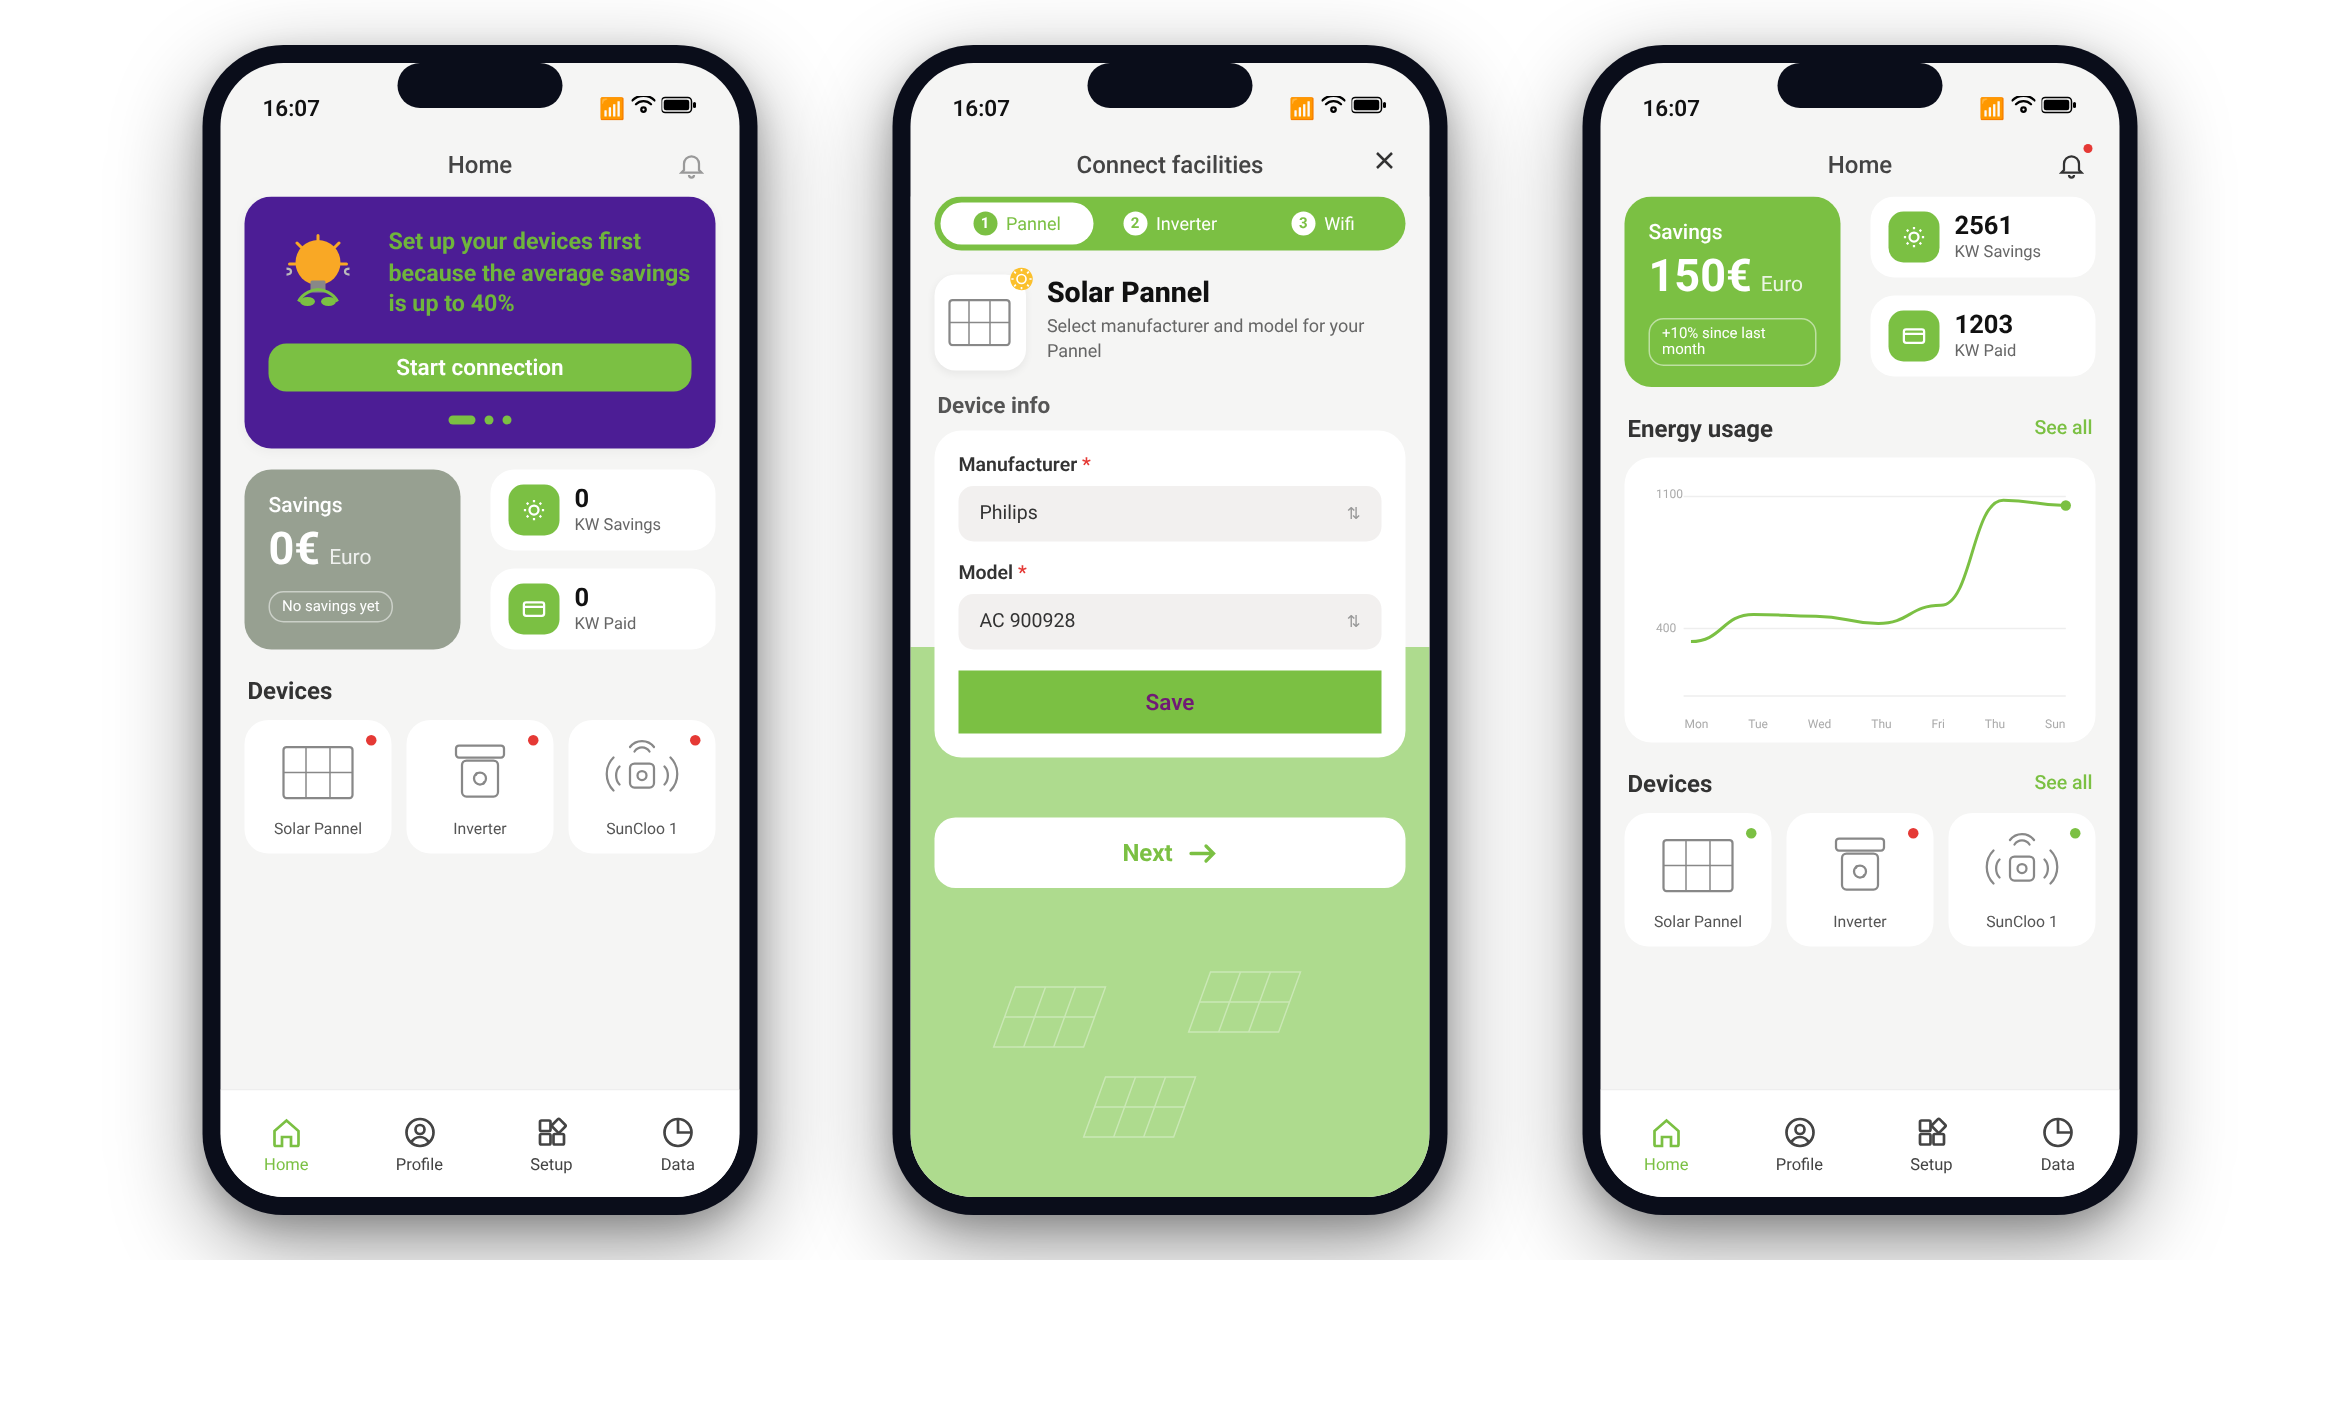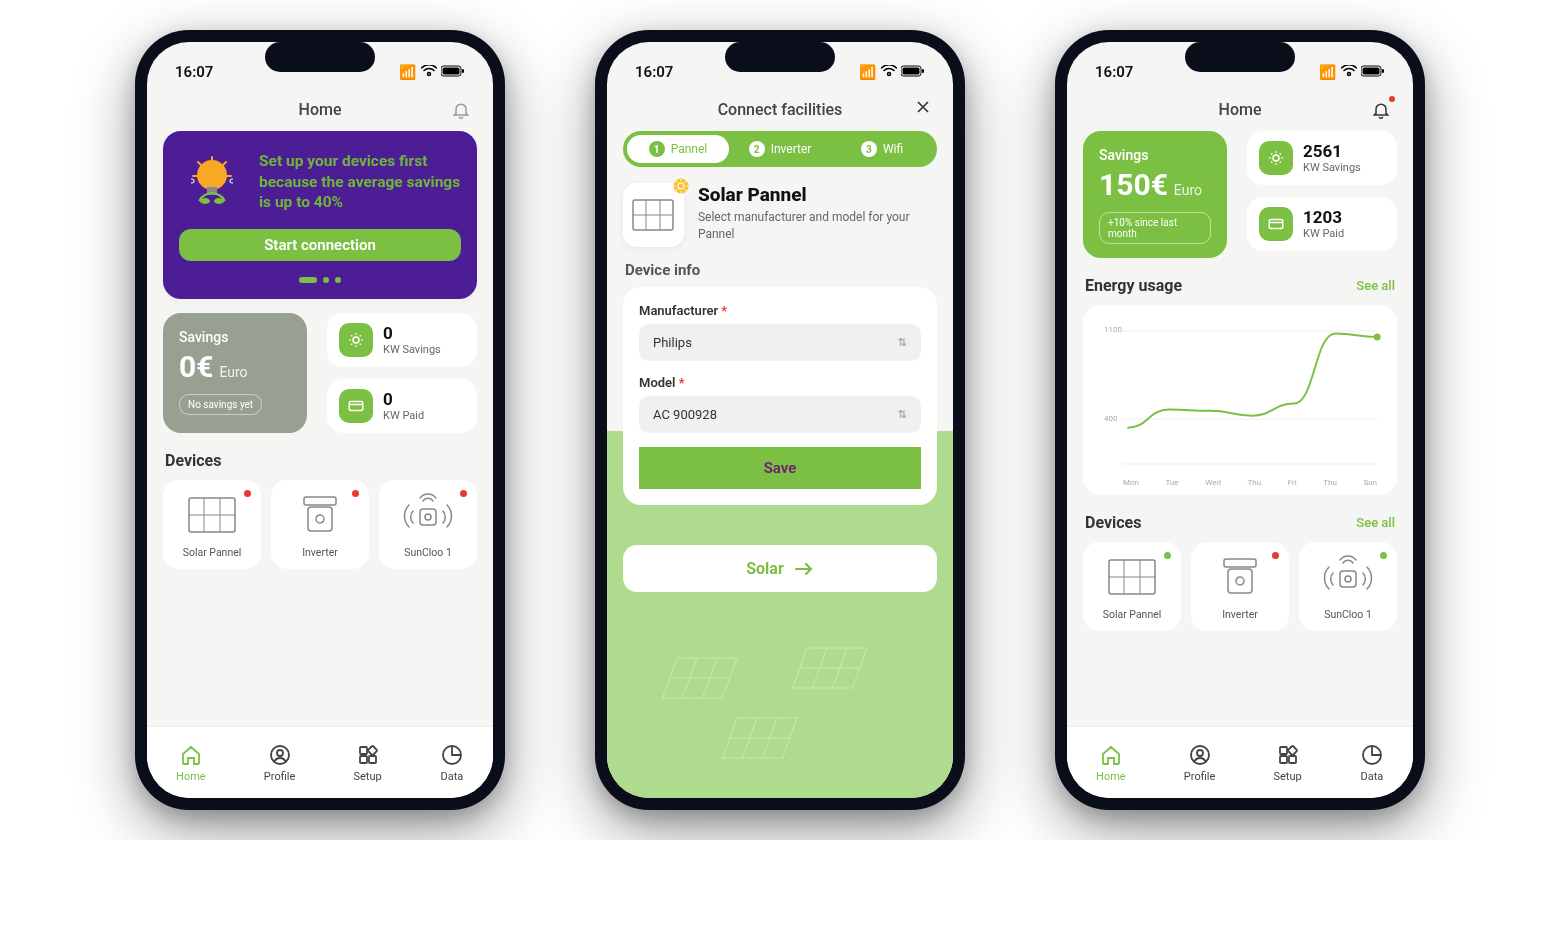--- a/index.html
+++ b/index.html
@@ -461,21 +461,21 @@
         <div class="form-label">
           <span>Model</span> <span class="req">*</span>
         </div>
         <div class="select-field">
           <span>AC 900928</span>
           <span style="color:#999;font-size:11px;">⇅</span>
         </div>
         <div class="save-btn">Save</div>
       </div>
       <div class="next-btn">
-        <span>Solar</span>
+        <span>Next</span>
         <svg width="20" height="16" viewBox="0 0 20 16" fill="none" stroke="#7bc043" stroke-width="2.2" stroke-linecap="round">
             <path d="M2 8h15M12 3l5 5-5 5"></path>
           </svg>
       </div>
       <svg class="panel-pattern-svg" viewBox="0 0 320 160">
         <g fill="none" stroke="#fff" stroke-width="1">
           <g transform="translate(70,20) skewX(-20)">
               <rect width="60" height="40"></rect>
               <path d="M0 20h60M20 0v40M40 0v40"></path>
             </g>

